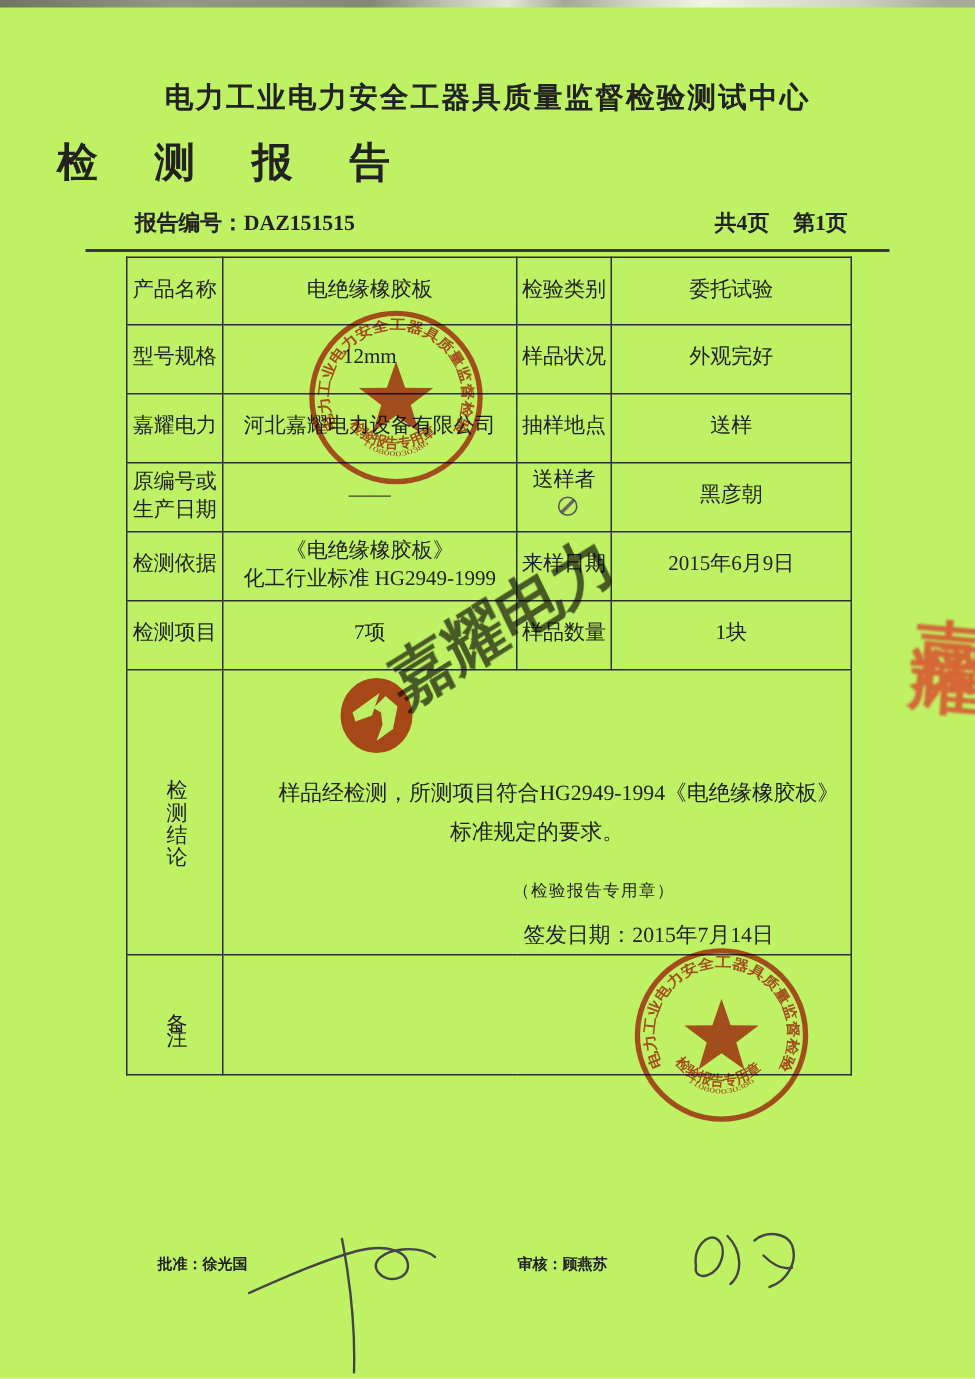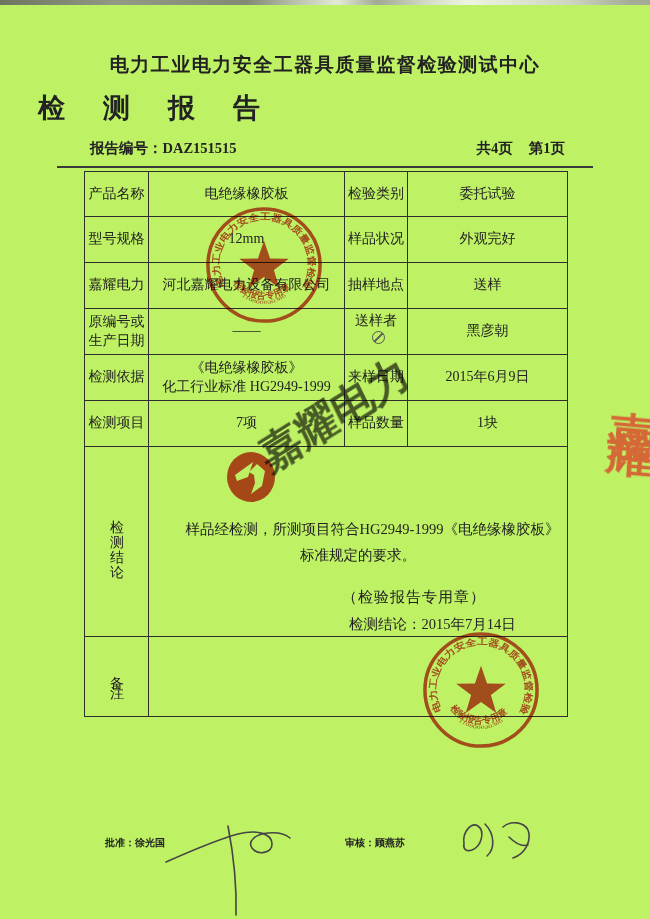--- a/index.html
+++ b/index.html
@@ -22,21 +22,21 @@
   table.report td{border:1.5px solid #2e2e2e;text-align:center;vertical-align:middle;
      padding:1px 2px;overflow:visible;word-break:break-all;line-height:1.35;}
   tr.r1{height:45px;} tr.r2,tr.r3,tr.r4,tr.r5,tr.r6,tr.r7{height:46px;} tr.r8{height:48px;}
   tr.r9{height:190px;} tr.r10{height:80px;}
   .v-label{writing-mode:vertical-rl;text-orientation:upright;letter-spacing:15px;
      display:inline-block;line-height:1;}
   .v-label.short{letter-spacing:9px;}
   td.concl{position:relative;text-align:left;vertical-align:top;padding:14px 12px 0 12px;}
   .concl-line{line-height:26px;font-size:14.5px;}
   .indent{text-indent:2em;}
-  .seal-note{position:absolute;left:193px;top:140px;font-size:15px;letter-spacing:1px;}
+  .seal-note{position:absolute;left:193px;top:140px;font-size:11px;letter-spacing:1px;}
   .issue-date{position:absolute;left:200px;top:168px;font-size:14.5px;}
   .circle-mark{display:inline-block;width:11px;height:11px;border:1px solid #555;border-radius:50%;
      vertical-align:1px;margin-left:4px;
      background:linear-gradient(135deg,transparent 44%,#666 44%,#666 56%,transparent 56%);}
 
   .watermark{position:absolute;left:276px;top:428px;font-size:43px;font-weight:bold;color:#3d3d3d;
      transform:rotate(-32deg) skewX(-6deg);transform-origin:left bottom;letter-spacing:-1px;
      opacity:.82;filter:blur(.4px);mix-blend-mode:multiply;white-space:nowrap;z-index:6;}
   .edge-red{position:absolute;left:612px;top:372px;font-size:50px;font-weight:bold;color:#dc3b29;
      writing-mode:vertical-rl;text-orientation:upright;letter-spacing:16px;opacity:.75;
@@ -124,24 +124,24 @@
       <td>检测项目</td>
       <td>7项</td>
       <td>样品数量</td>
       <td>1块</td>
     </tr>
     <tr class="r9">
       <td>
         <span class="v-label">检测结论</span>
       </td>
       <td class="concl" colspan="3">
-        <div class="concl-line indent">样品经检测，所测项目符合HG2949-1999《电绝缘橡胶板》</div>
+        <div class="concl-line indent">样品经检测，所测项目符合HG2949-1994《电绝缘橡胶板》</div>
         <div class="concl-line">标准规定的要求。</div>
         <div class="seal-note">（检验报告专用章）</div>
-        <div class="issue-date">检测结论：2015年7月14日</div>
+        <div class="issue-date">签发日期：2015年7月14日</div>
       </td>
     </tr>
     <tr class="r10">
       <td>
         <span class="v-label short">备注</span>
       </td>
       <td colspan="3"></td>
     </tr>
   </tbody>
     </table>

